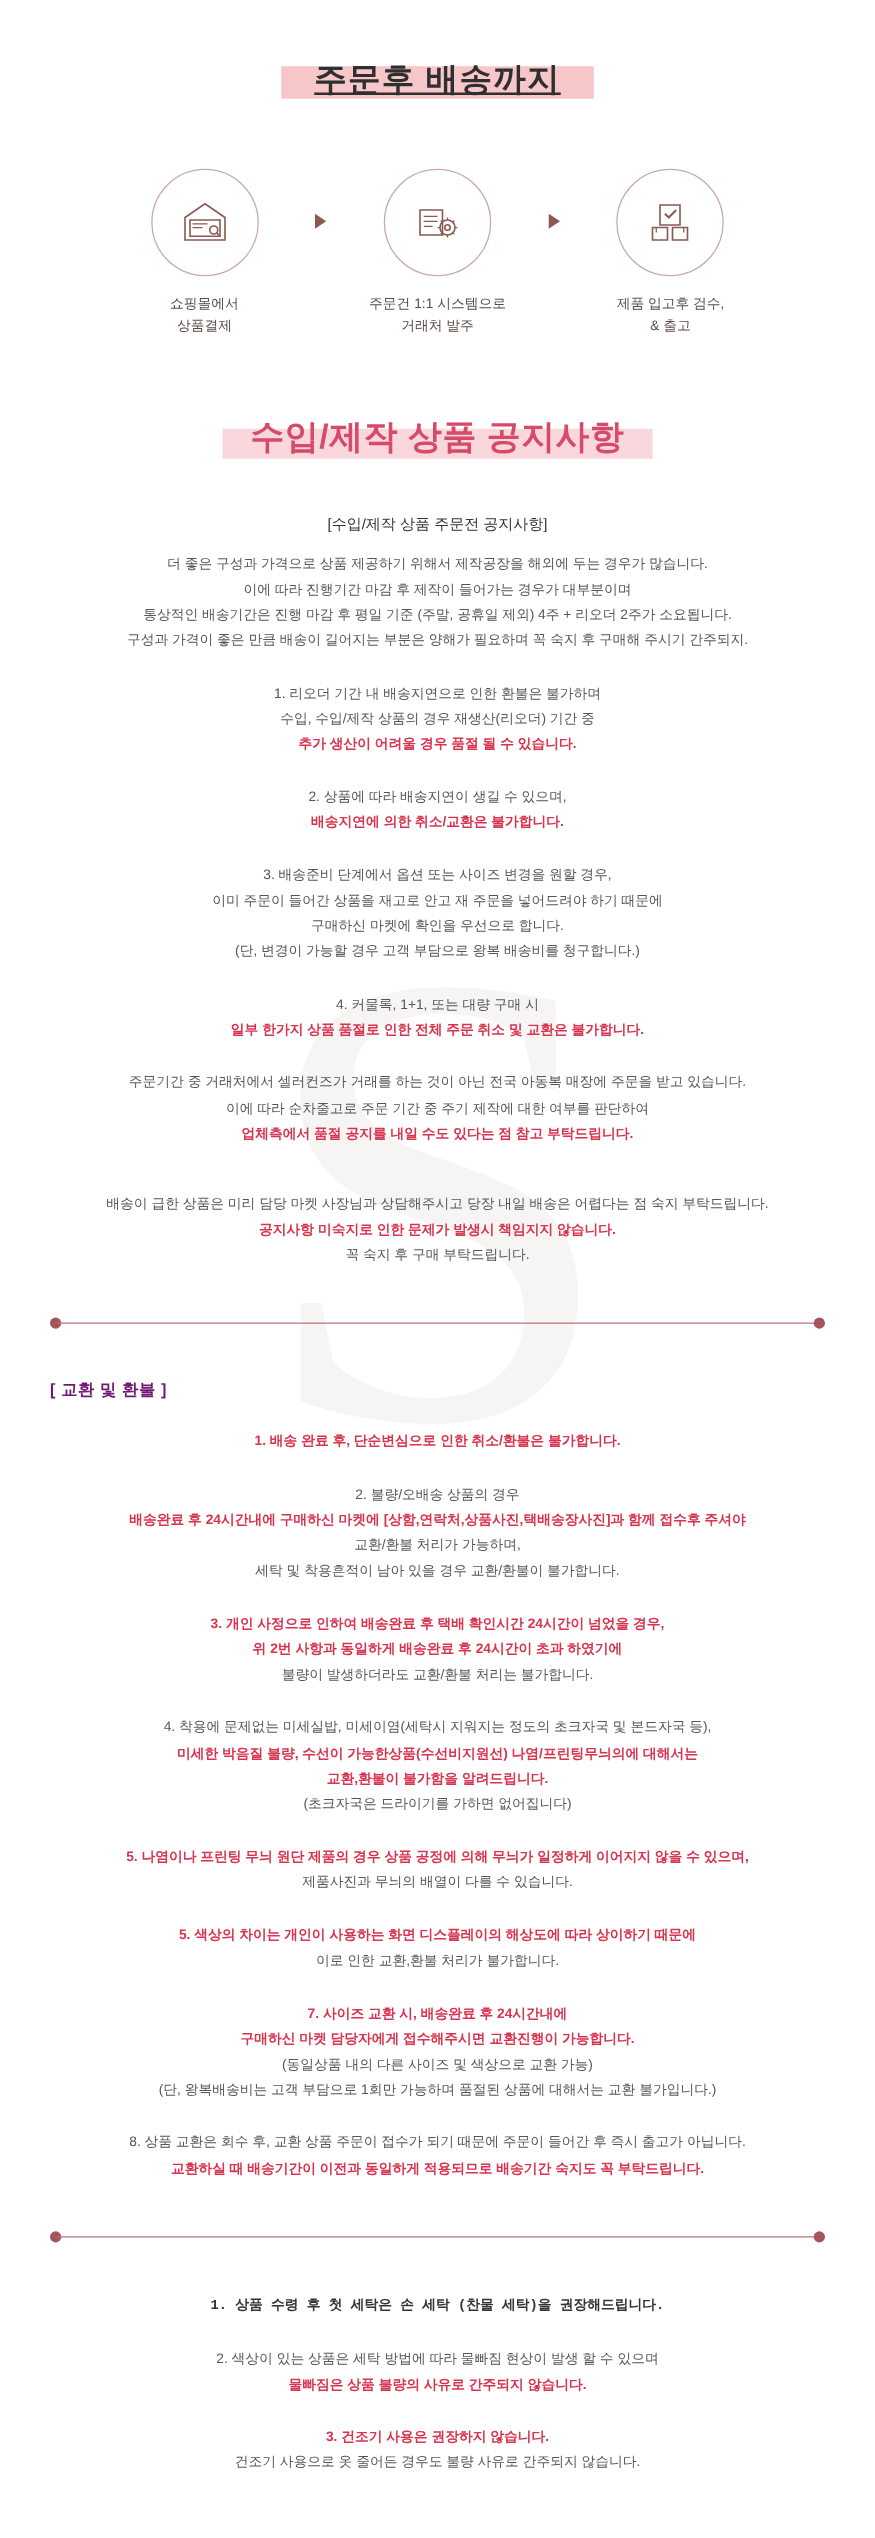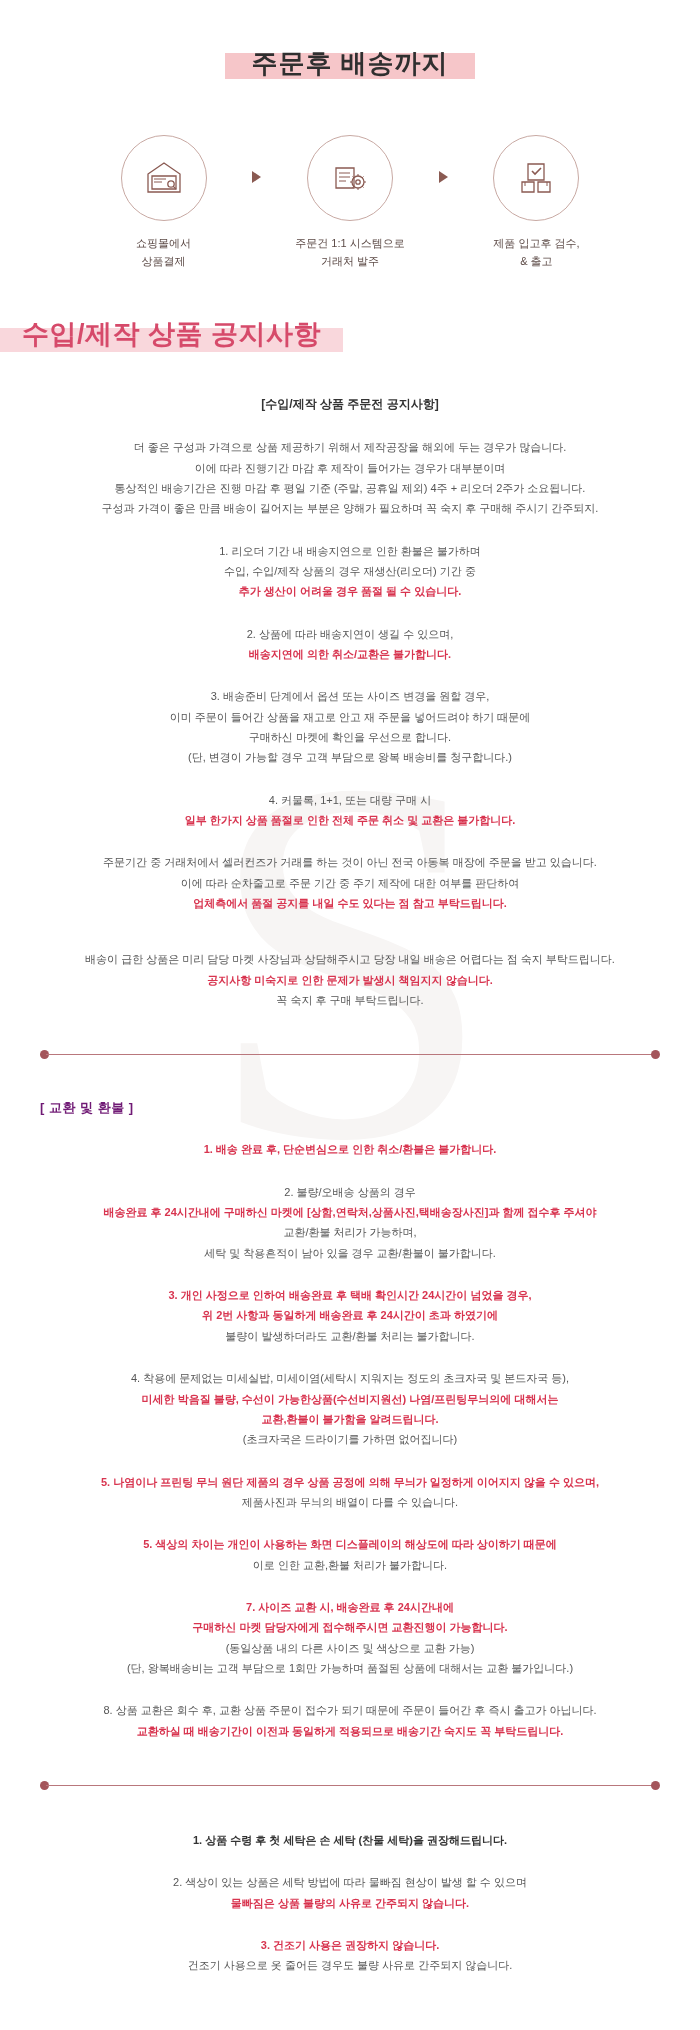--- a/index.html
+++ b/index.html
@@ -43,20 +43,21 @@
     padding-top: 42px;
   }
   .banner {
     display: inline-block;
     position: relative;
     padding: 4px 26px 2px 26px;
     font-size: 26px;
     font-weight: bold;
     color: #2f2f2f;
     letter-spacing: 1px;
+    text-decoration: underline;
   }
   .banner::before {
     content: "";
     position: absolute;
     left: 0; right: 0;
     top: 11px; bottom: 4px;
     background: #f6c6c9;
     z-index: -1;
   }
 
@@ -99,22 +100,22 @@
   .arrow span {
     display: block;
     width: 0; height: 0;
     border-left: 9px solid #8a5a52;
     border-top: 6px solid transparent;
     border-bottom: 6px solid transparent;
   }
 
   
   .section-head-wrap {
-    text-align: left;
-    margin-top: 44px;
+    text-align: center;
+    margin-top: 59px;
   }
   .section-head {
     display: inline-block;
     position: relative;
     font-size: 27px;
     font-weight: bold;
     color: #d64a6a;
     padding: 2px 22px;
     letter-spacing: 0.5px;
   }
@@ -128,33 +129,33 @@
   }
 
   
   .block {
     text-align: center;
     margin: 0 auto;
     width: 620px;
   }
   .block-title {
     font-size: 12px;
-    font-weight: bold;
+    font-weight: normal;
     color: #333333;
-    margin-bottom: 24px;
+    margin-bottom: 13px;
   }
   .para {
     font-size: 11px;
     line-height: 1.85;
     color: #555555;
     white-space: pre-line;
     margin-bottom: 22px;
   }
   .para .r { color: #d8344f; font-weight: bold; }
-  .para .b { font-weight: bold; color: #333; }
+  .para .b { font-weight: bold; color: #333; font-family: Liberation Mono, monospace; }
   .gap-sm { height: 14px; }
   .gap-lg { height: 42px; }
 
   
   .divider {
     width: 620px;
     margin: 40px auto;
     position: relative;
     height: 9px;
   }

